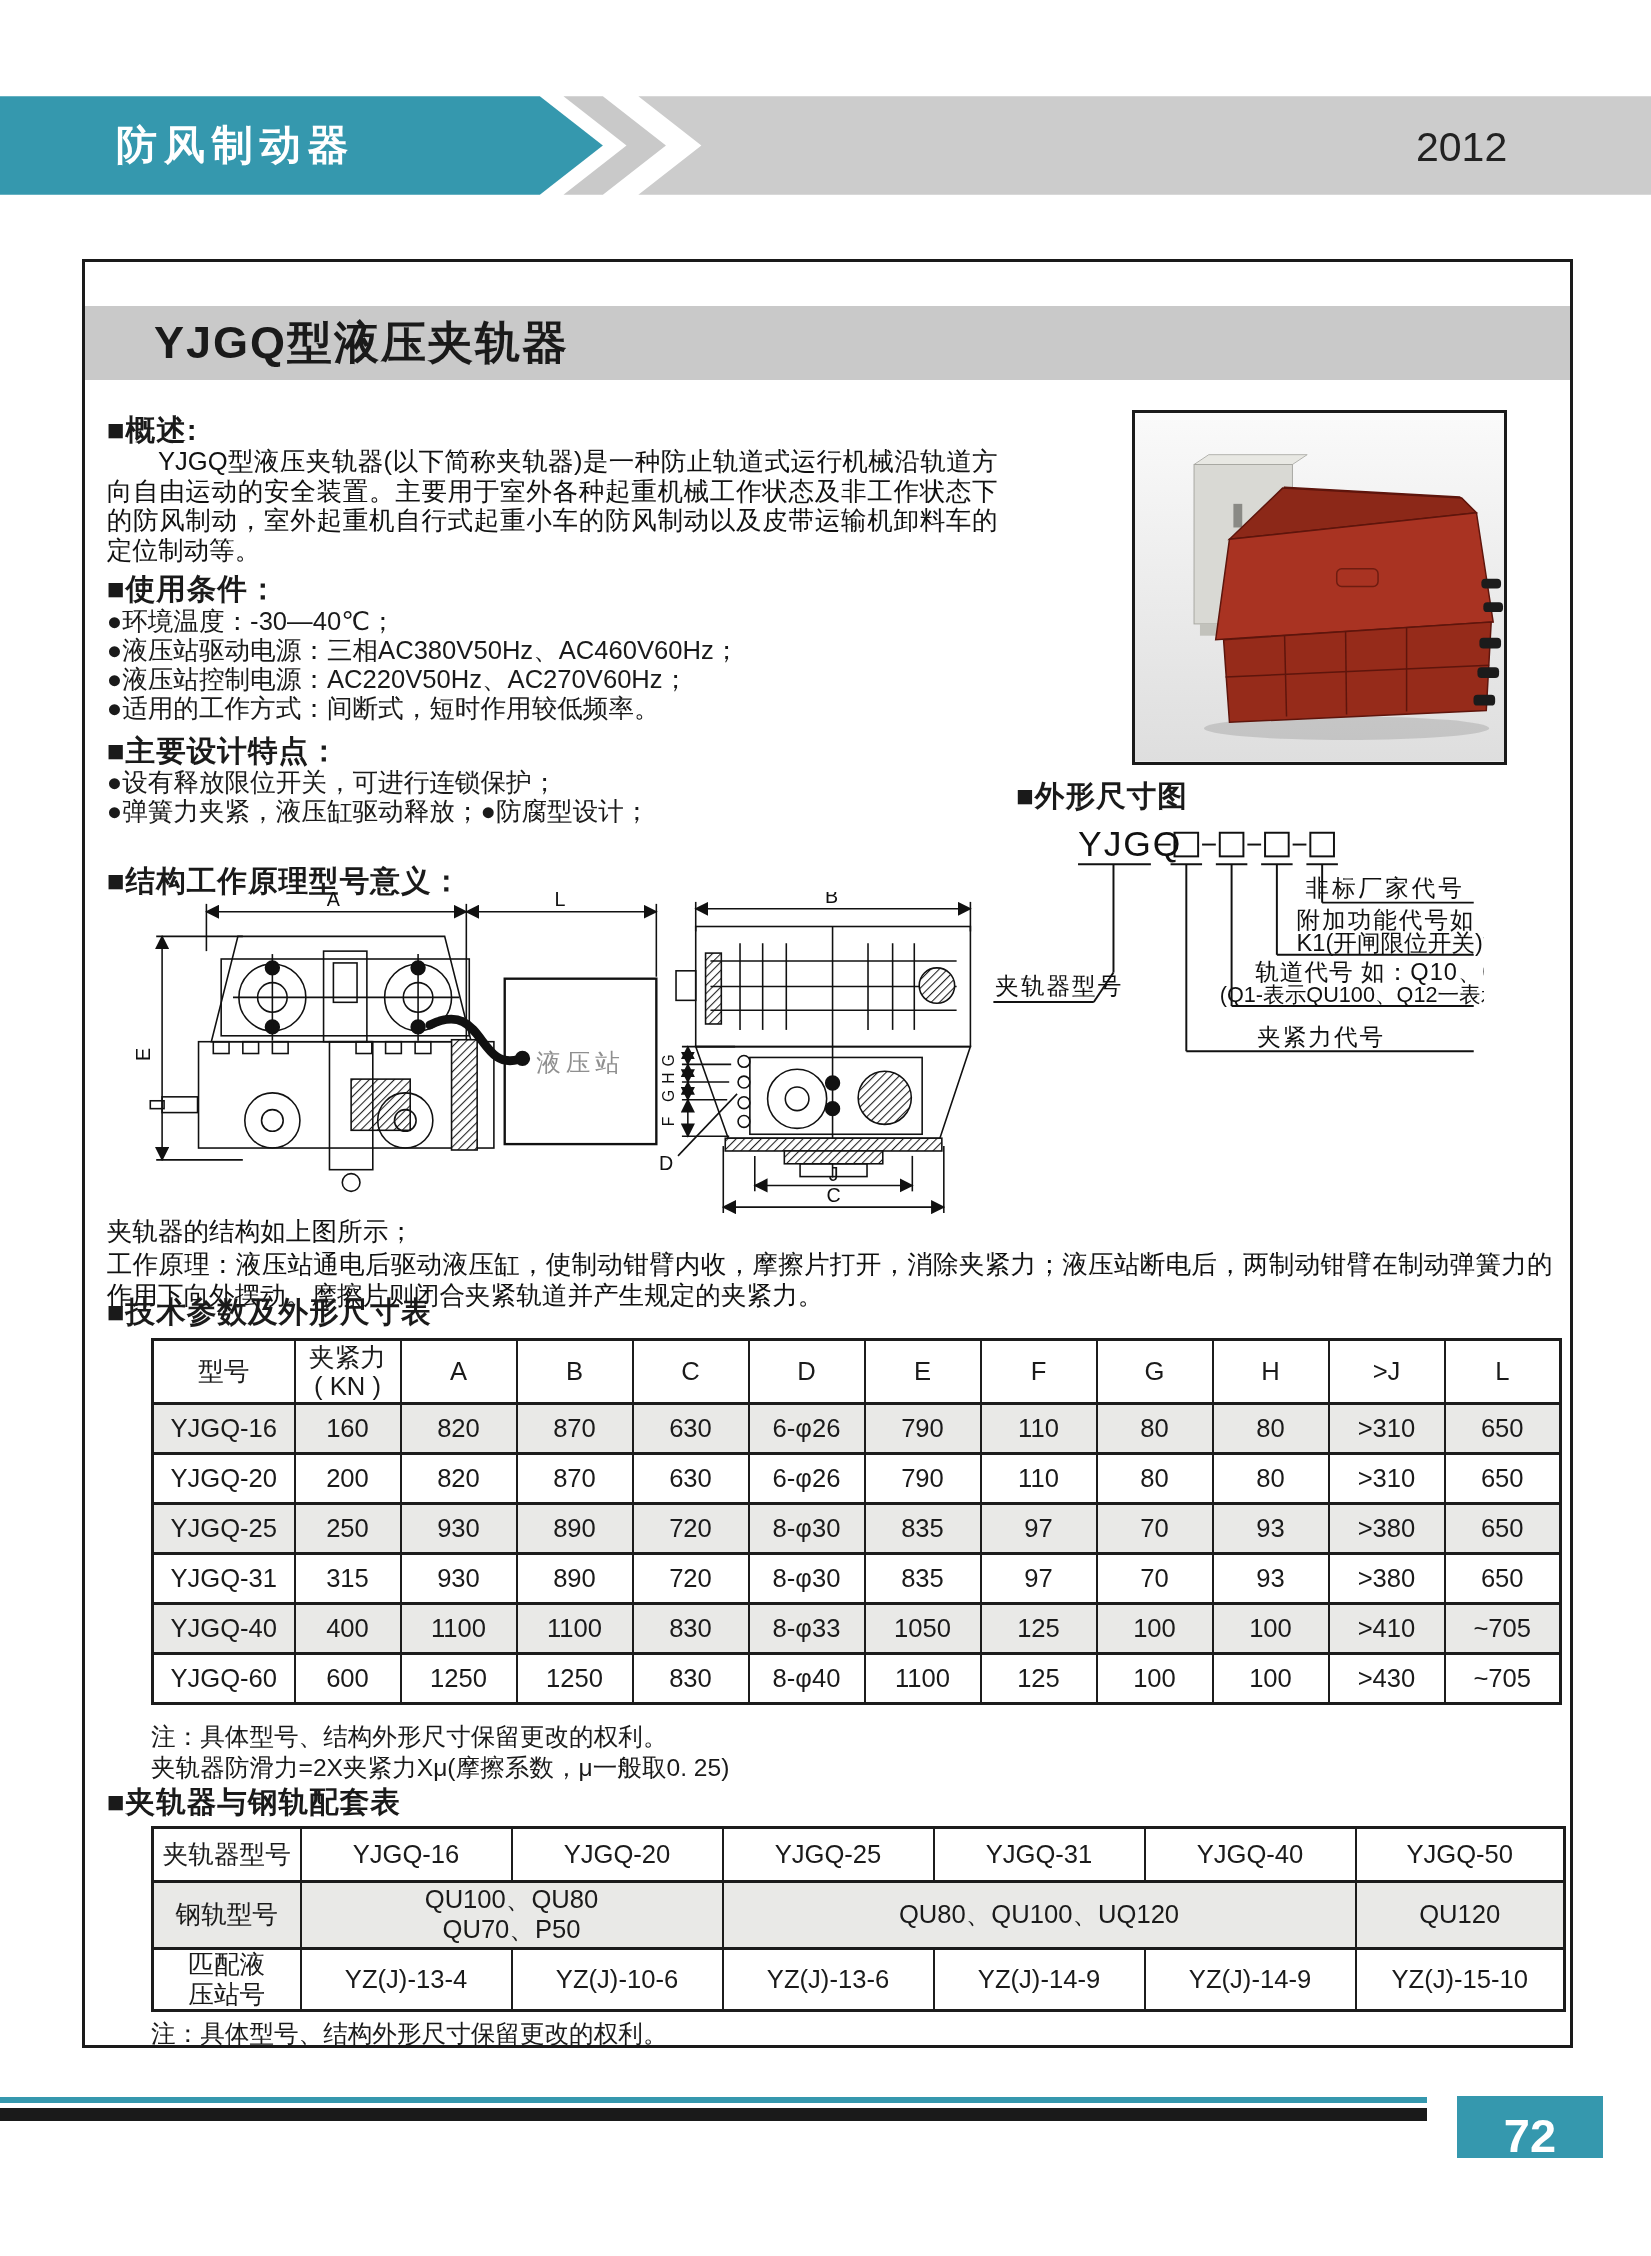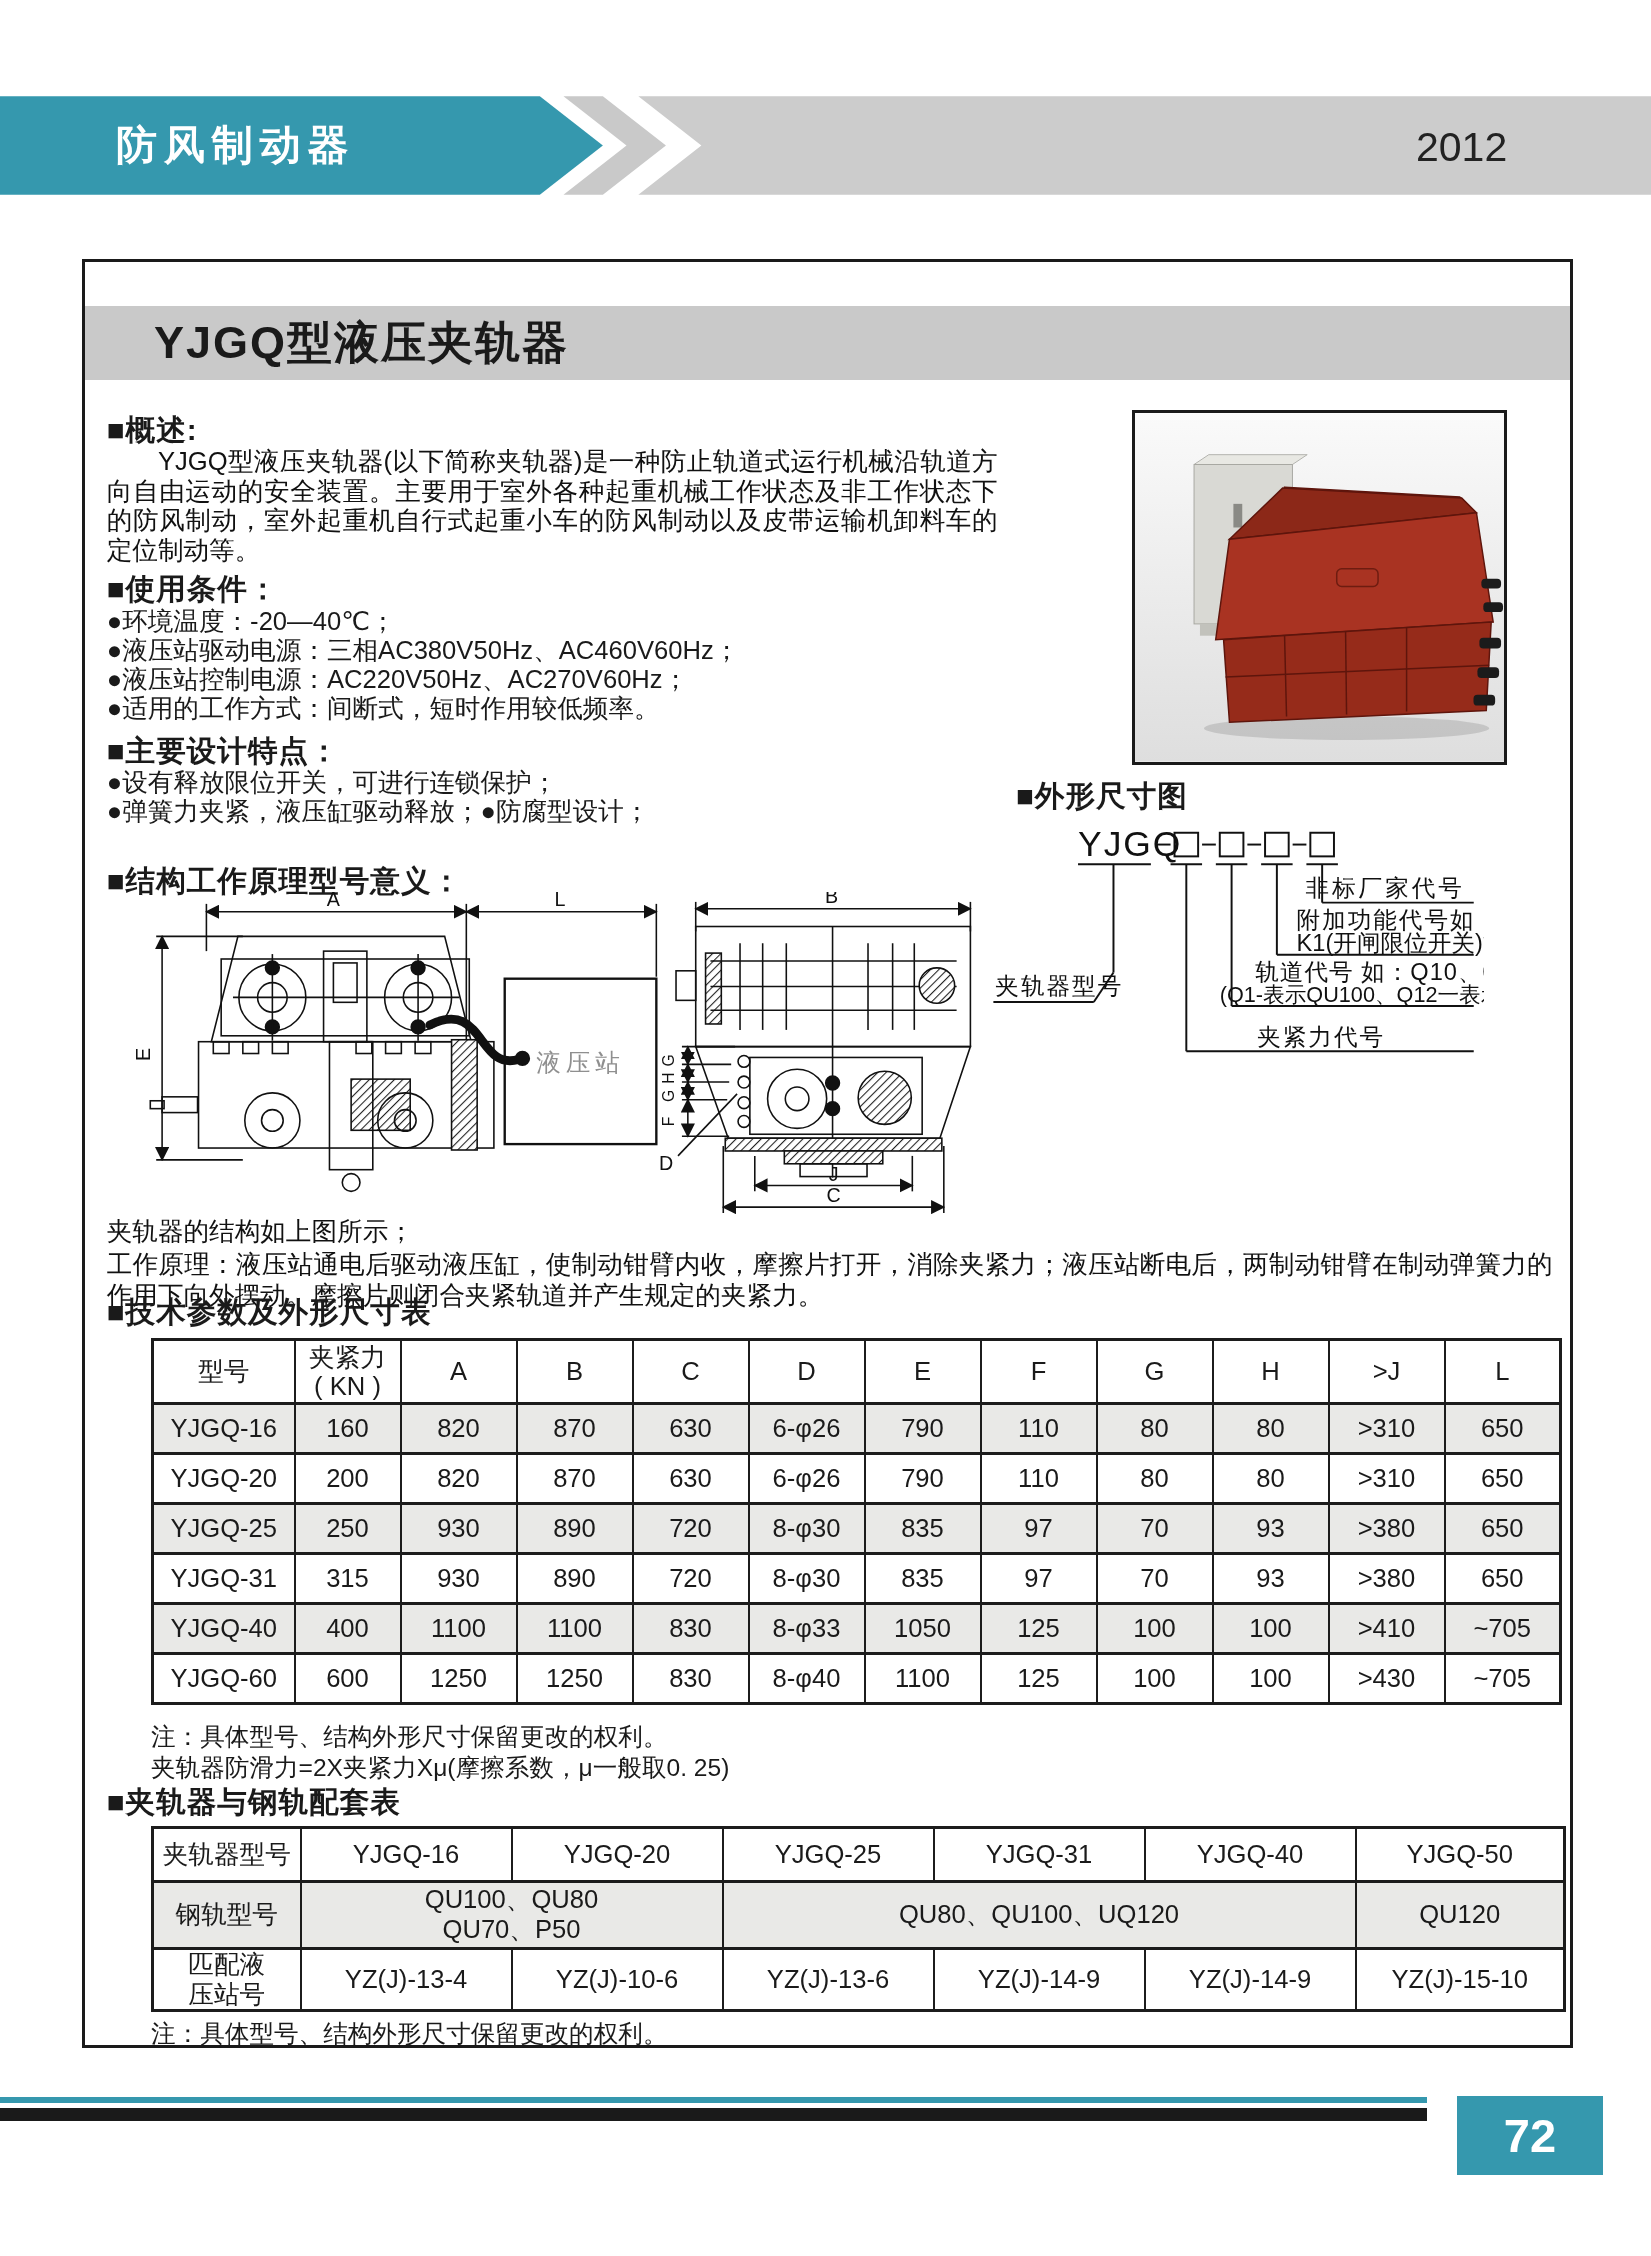--- a/index.html
+++ b/index.html
@@ -50,21 +50,21 @@
   #photo-frame { position:absolute; left:1047px; top:148px; width:375px; height:355px; border:3px solid #1a1a1a; background:#fff; }
   #dims-heading { left:931px; top:514px; }
   #model-diagram { position:absolute; left:906px; top:555px; }
 
   
   #drawings { position:absolute; left:19.7px; top:630px; }
 
   
   #footer-teal { position:absolute; left:0; top:2097px; width:1427px; height:5.9px; background:#3598ae; }
   #footer-black { position:absolute; left:0; top:2108px; width:1427px; height:12.8px; background:#1a1a1a; }
-  #page-num-box { position:absolute; left:1457px; top:2096px; width:146px; height:79px; background:#3598ae;
+  #page-num-box { position:absolute; left:1457px; top:2096px; width:146px; height:62px; background:#3598ae;
     color:#fff; font-size:47px; font-weight:bold; text-align:center; line-height:79px; }
 
   svg text { font-family:"Liberation Sans","DejaVu Sans",sans-serif; }
 </style>
 </head>
 <body>
 
 <div id="page">
 
   <svg id="header-band" width="1652" height="99" viewBox="0 0 1677 100">
@@ -79,21 +79,21 @@
 
     <div id="title-banner">
       <div id="page-title">YJGQ型液压夹轨器</div>
     </div>
 
     <div class="sec-head" style="top:148px;text-align:right;">■概述:</div>
     <div class="body-text" id="overview-body">YJGQ型液压夹轨器(以下简称夹轨器)是一种防止轨道式运行机械沿轨道方向自由运动的安全装置。主要用于室外各种起重机械工作状态及非工作状态下的防风制动，室外起重机自行式起重小车的防风制动以及皮带运输机卸料车的定位制动等。</div>
 
     <div class="sec-head" style="top:307px;">■使用条件：</div>
     <ul class="bullet-list" style="top:345px;">
-      <li>●环境温度：-20—40℃；</li>
+      <li>●环境温度：-30—40℃；</li>
       <li>●液压站驱动电源：三相AC380V50Hz、AC460V60Hz；</li>
       <li>●液压站控制电源：AC220V50Hz、AC270V60Hz；</li>
       <li>●适用的工作方式：间断式，短时作用较低频率。</li>
     </ul>
 
     <div class="sec-head" style="top:469px;">■主要设计特点：</div>
     <ul class="bullet-list" style="top:506px;">
       <li>●设有释放限位开关，可进行连锁保护；</li>
       <li>●弹簧力夹紧，液压缸驱动释放；●防腐型设计；</li>
     </ul>

